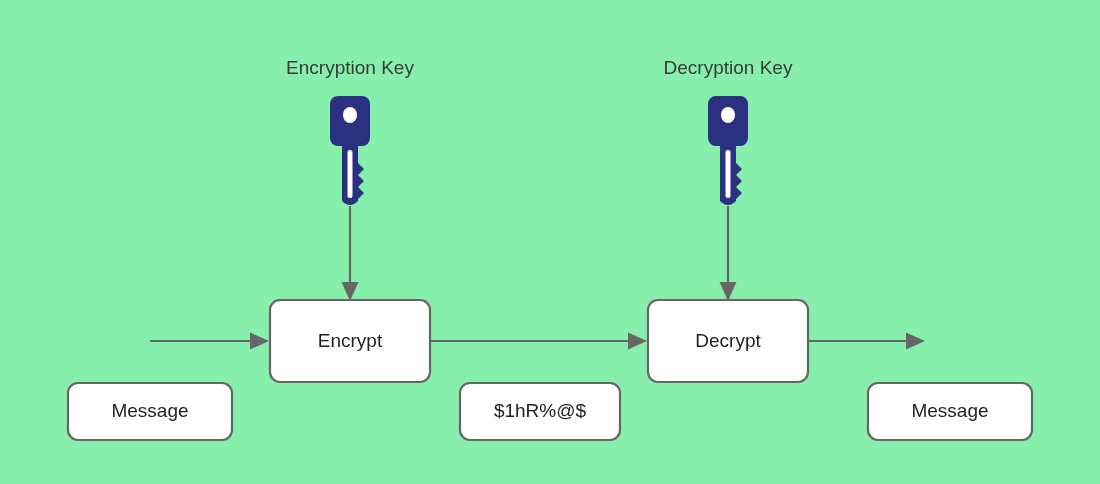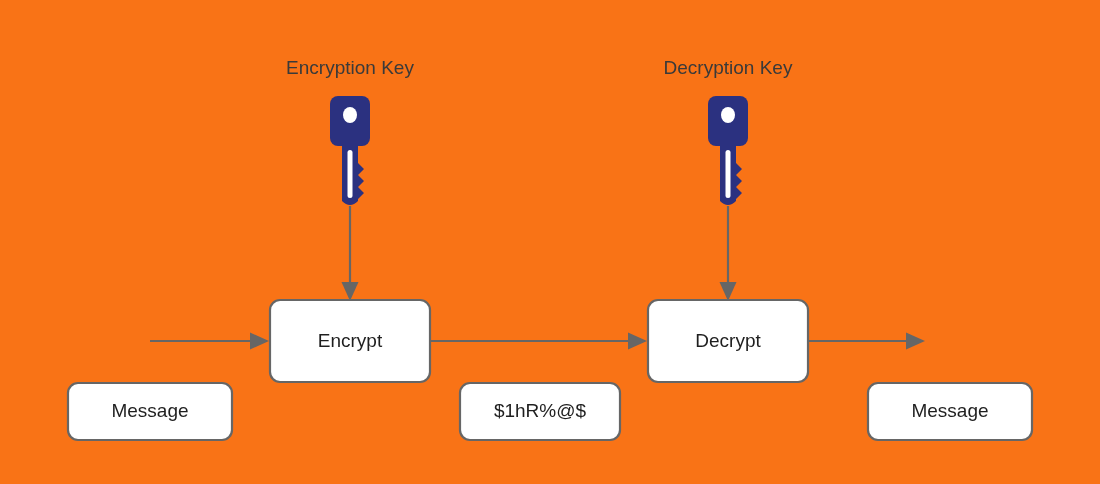--- a/index.html
+++ b/index.html
@@ -7,21 +7,21 @@
     padding: 0;
     background: #ffffff;
   }
   body {
     font-family: "Liberation Sans", sans-serif;
   }
   #canvas {
     position: relative;
     width: 1100px;
     height: 484px;
-    background: #f97316;
+    background: #86efac;
     overflow: hidden;
   }
   #diagram-svg {
     position: absolute;
     top: 0;
     left: 0;
     width: 1100px;
     height: 484px;
     display: block;
   }

